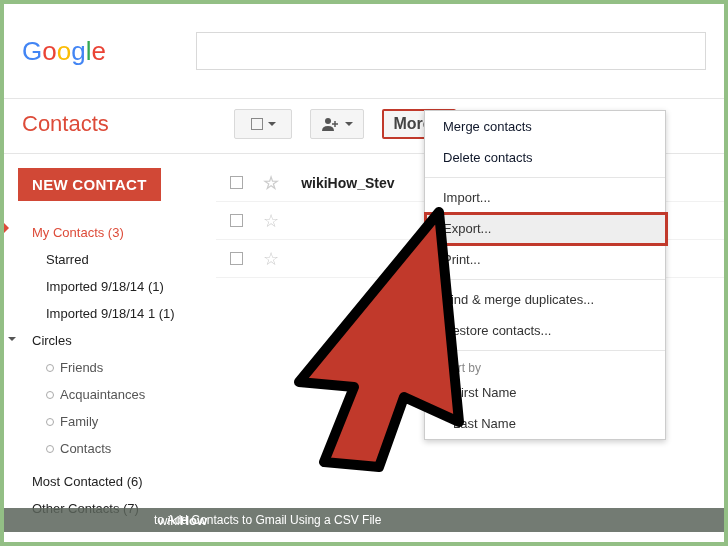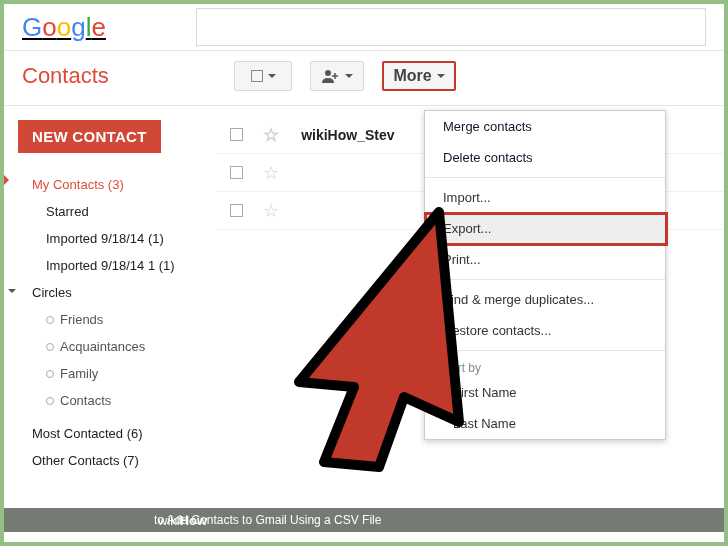--- a/index.html
+++ b/index.html
@@ -1,18 +1,18 @@
 <!DOCTYPE html>
 <html><head>
 <meta charset="utf-8">
 <style>
 * { box-sizing: border-box; margin: 0; padding: 0; font-family: Arial, sans-serif; }
 body { width: 728px; height: 546px; background: #93bf85; padding: 4px; position: relative; overflow: hidden; }
 .frame { background: #fff; width: 100%; height: 100%; position: relative; }
-.header { display: flex; align-items: center; padding: 4px 18px; border-bottom: 1px solid #e5e5e5; text-decoration: underline; }
+.header { display: flex; align-items: center; padding: 28px 18px; border-bottom: 1px solid #e5e5e5; }
 .logo { font-size: 26px; font-weight: 500; }
 .logo .b { color: #4285F4; } .logo .r { color: #EA4335; } .logo .y { color: #FBBC05; } .logo .g { color: #34A853; }
 .searchbox { margin-left: 90px; flex: 1; height: 38px; border: 1px solid #d9d9d9; background: #fff; }
 .subhead { display: flex; align-items: center; padding: 10px 0 14px 18px; border-bottom: 1px solid #e5e5e5; }
 .contacts-title { color: #dd4b39; font-size: 22px; font-weight: 400; width: 212px; }
 .toolbar { display: flex; gap: 18px; align-items: center; }
 .tbtn { border: 1px solid #d9d9d9; background: #f5f5f5; height: 30px; display: flex; align-items: center; justify-content: center; border-radius: 2px; color: #555; font-size: 16px; padding: 0 10px; }
 .tbtn.sel { width: 58px; }
 .tbtn.add { width: 54px; }
 .tbtn.more { width: 74px; border: 2px solid #c1392b; font-weight: bold; color: #444; }

